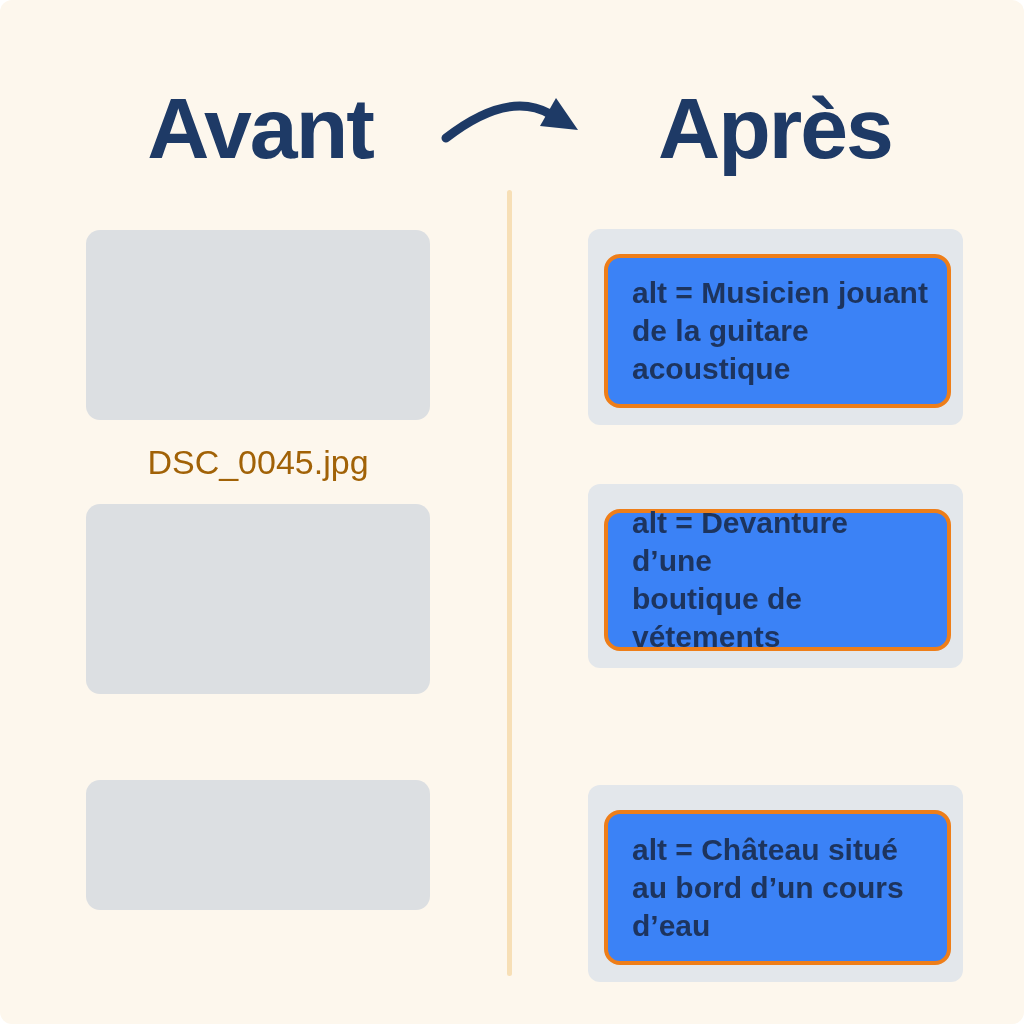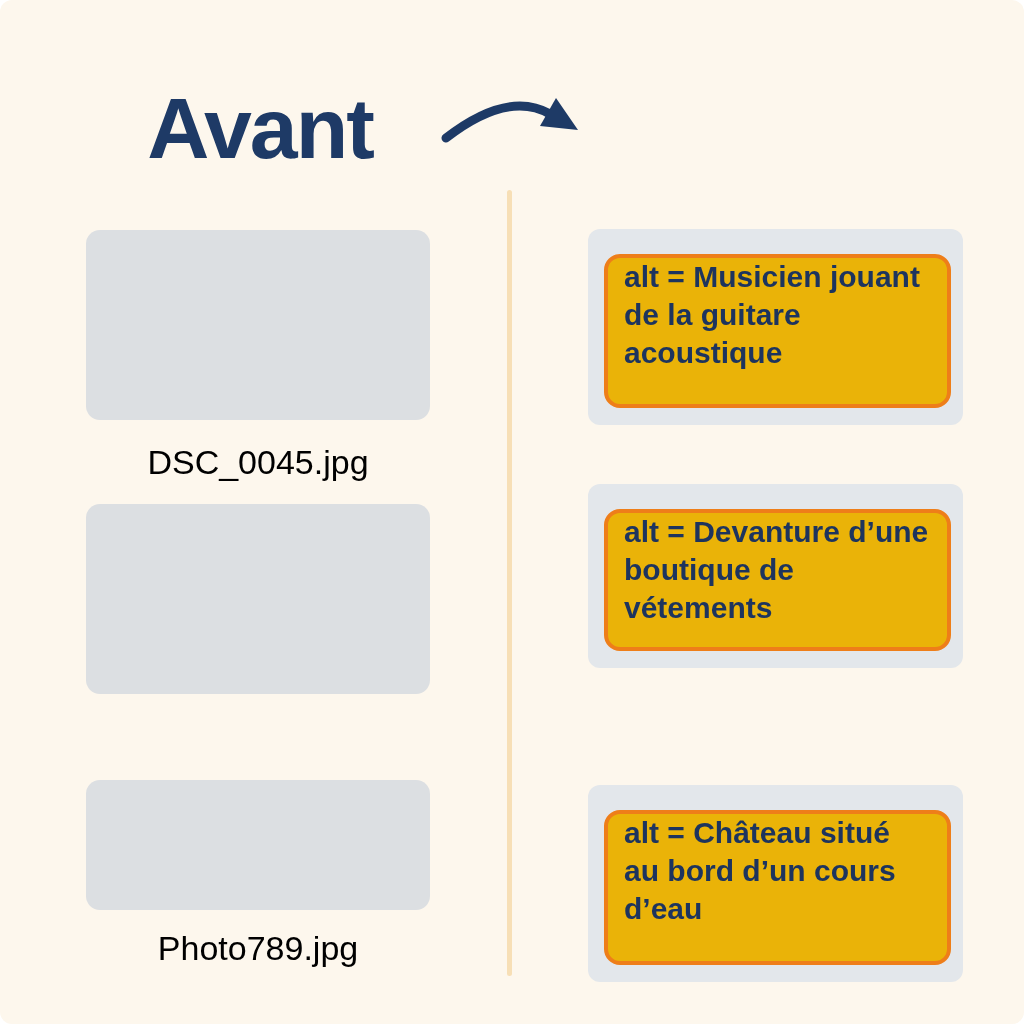--- a/index.html
+++ b/index.html
@@ -60,21 +60,21 @@
   .ph-2 { top: 504px; height: 190px; }
   .ph-3 { top: 780px; height: 130px; }
 
   .filename {
     position: absolute;
     left: 86px;
     width: 344px;
     text-align: center;
     font-size: 34px;
     line-height: 40px;
-    color: #000000;
+    color: #a16207;
   }
   .fn-1 { top: 442px; }
   .fn-2 { top: 718px; }
   .fn-3 { top: 928px; }
 
   
   .alt-card {
     position: absolute;
     left: 588px;
     width: 375px;
@@ -84,25 +84,26 @@
   .card-1 { top: 229px; height: 196px; }
   .card-2 { top: 484px; height: 184px; }
   .card-3 { top: 737px; height: 197px; margin-top: 48px; }
 
   .alt-box {
     position: absolute;
     left: 16px;
     right: 12px;
     top: 25px;
     bottom: 17px;
-    background: #eab308;
+    background: #3b82f6;
     border: 4px solid #EE7E19;
     border-radius: 16px;
     display: flex;
-    padding: 0 18px 0 16px;
+    align-items: center;
+    padding: 0 18px 0 24px;
     box-sizing: border-box;
   }
   .alt-text {
     font-size: 30px;
     line-height: 38px;
     font-weight: 600;
     color: #1D345E;
     white-space: pre-line;
   }
 </style>
@@ -111,30 +112,30 @@
 
 <div class="canvas">
 
   <div class="title title-before">Avant</div>
 
   <svg class="arrow-svg" viewBox="0 0 152 62" aria-hidden="true">
     <path d="M 14 54 Q 76 6 118 30" fill="none" stroke="#1E3A66" stroke-width="9" stroke-linecap="round"></path>
     <polygon points="146,46 108,42 124,14" fill="#1E3A66"></polygon>
   </svg>
 
+  <div class="title title-after">Après</div>
 
   <div class="divider"></div>
 
   <div class="img-placeholder ph-1"></div>
   <div class="filename fn-1">DSC_0045.jpg</div>
 
   <div class="img-placeholder ph-2"></div>
 
   <div class="img-placeholder ph-3"></div>
-  <div class="filename fn-3">Photo789.jpg</div>
 
   <div class="alt-card card-1">
     <div class="alt-box">
       <span class="alt-text">alt = Musicien jouant
 de la guitare
 acoustique</span>
     </div>
   </div>
 
   <div class="alt-card card-2">

